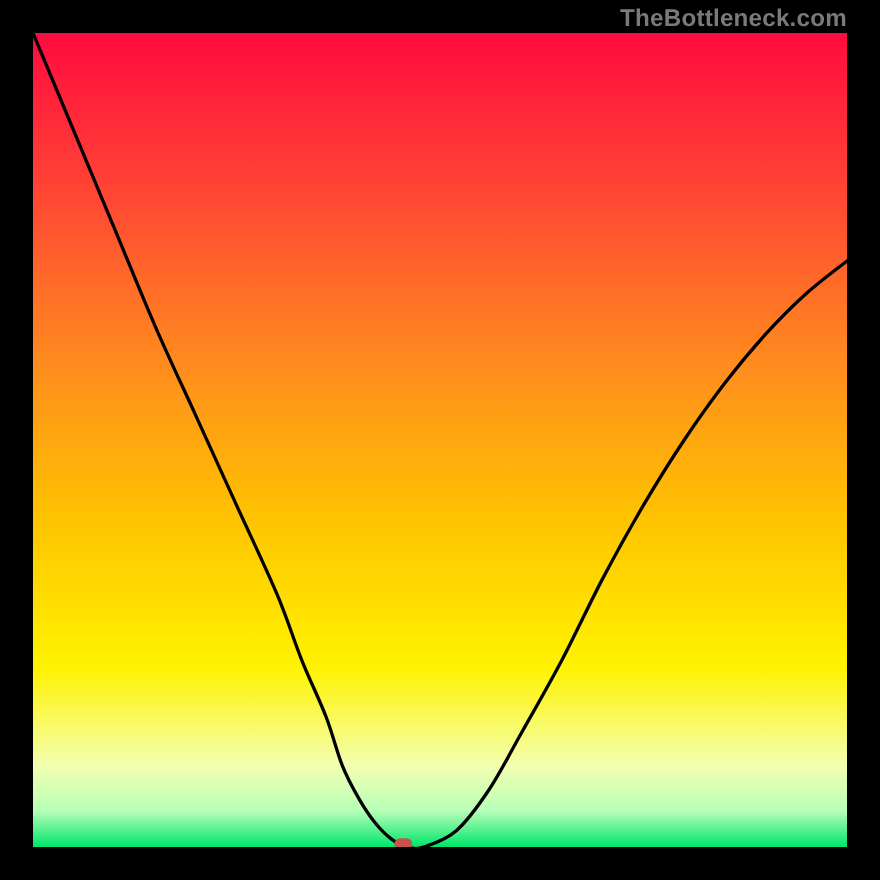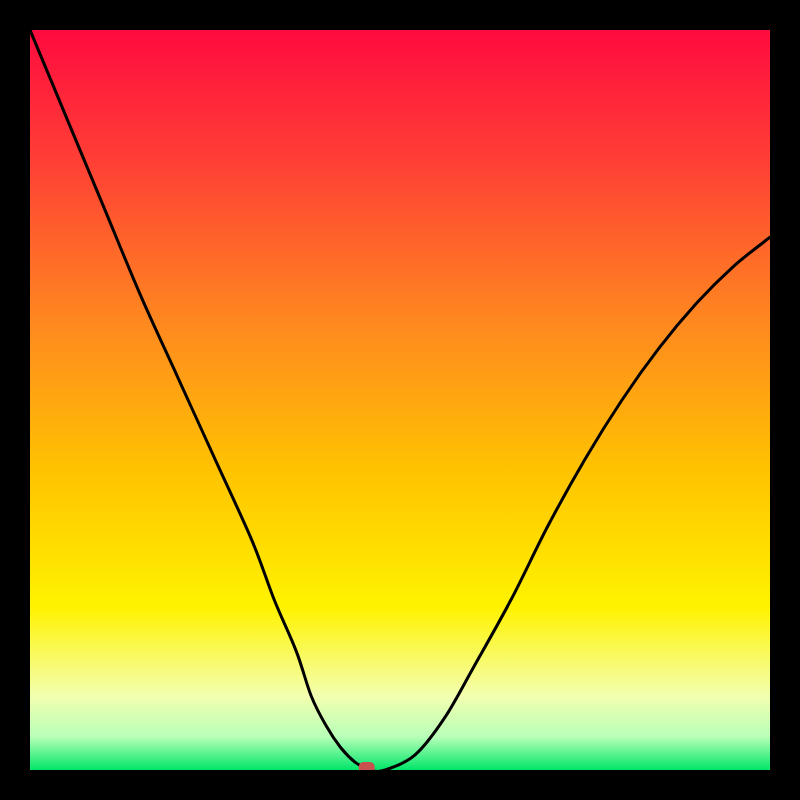--- a/index.html
+++ b/index.html
@@ -36,20 +36,21 @@
     letter-spacing: 0.2px;
     font-family: Arial, Helvetica, sans-serif;
   }
   svg { display: block; }
 </style>
 </head>
 <body>
 
 <div class="frame">
 
+  <div class="watermark">TheBottleneck.com</div>
 
   <div class="plot-area">
     <svg id="chart-svg" width="740" height="740" viewBox="0 0 740 740">
       <defs>
         <linearGradient id="bg-grad" x1="0" y1="0" x2="0" y2="1">
             <stop offset="0%" stop-color="#ff0b3f"></stop>
             <stop offset="18%" stop-color="#ff4035"></stop>
             <stop offset="40%" stop-color="#ff8a1f"></stop>
             <stop offset="60%" stop-color="#ffc400"></stop>
             <stop offset="78%" stop-color="#fff300"></stop>

